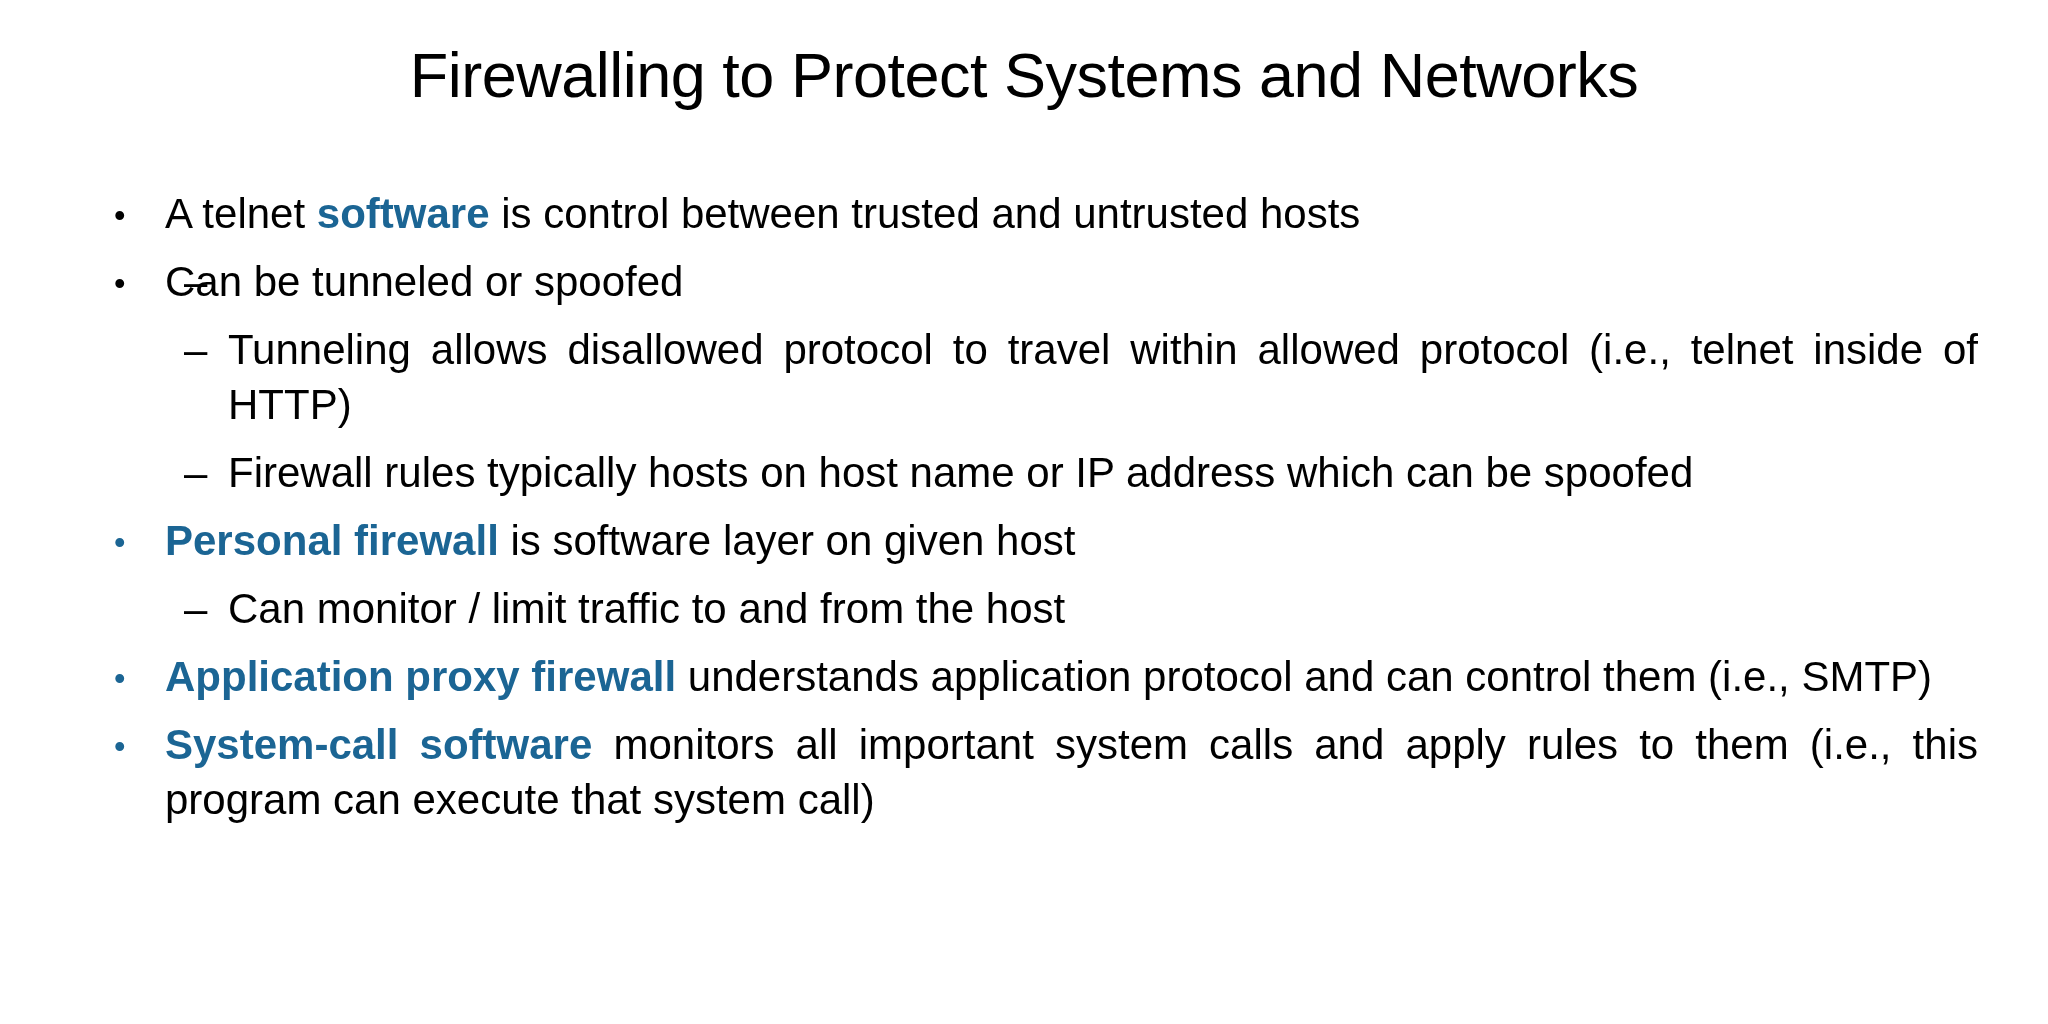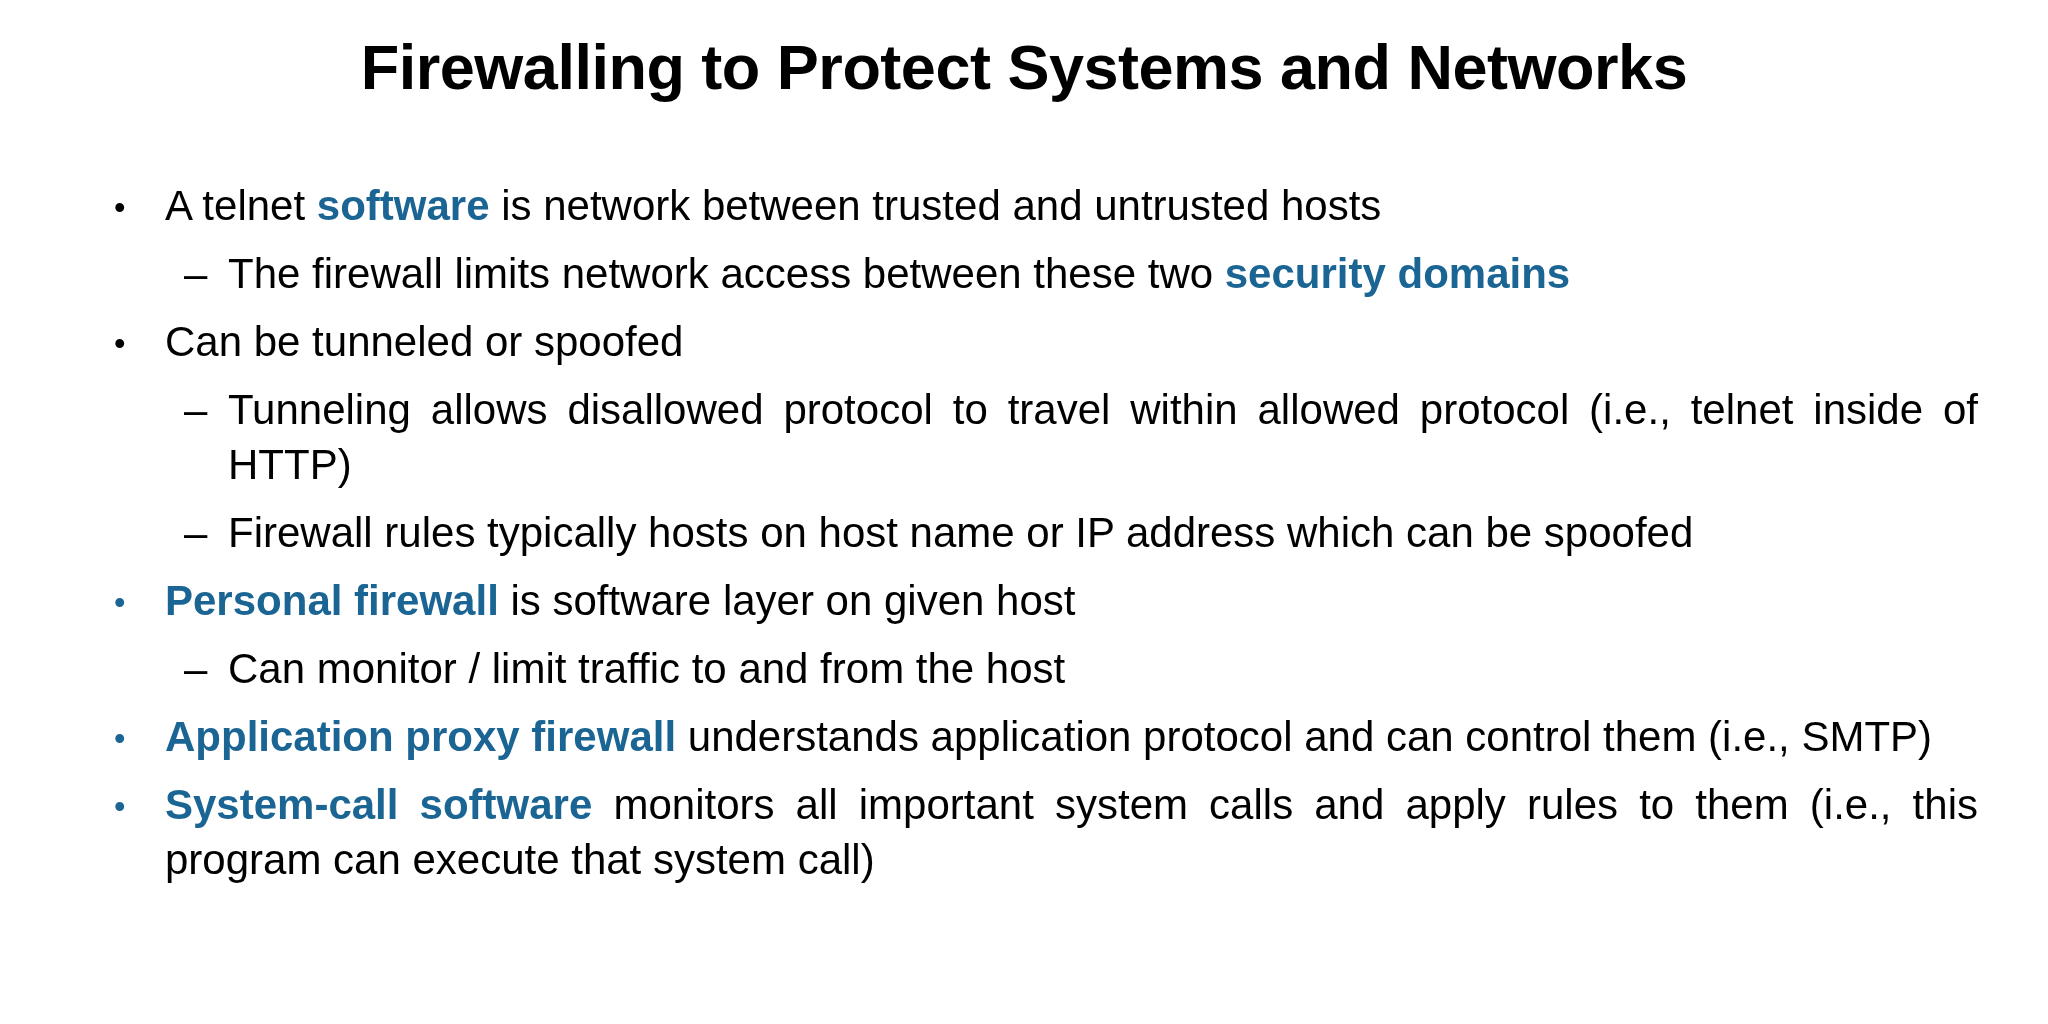--- a/index.html
+++ b/index.html
@@ -11,25 +11,25 @@
     font-family: "Liberation Sans", sans-serif;
     color: var(--ink);
     overflow: hidden;
   }
   .slide {
     width: 2048px; height: 1024px;
     background: var(--paper);
     position: relative;
   }
   .slide-title {
-    margin: 30px 40px 0 40px;
+    margin: 38px 40px 0 40px;
     text-align: center;
     font-size: 63px;
     line-height: 1.2;
-    font-weight: 700;
+    font-weight: 400;
     letter-spacing: -0.5px;
     color: var(--ink);
   }
   .content {
     margin: 72px 70px 0 112px;
     font-size: 42px;
     line-height: 55px;
   }
   .item {
     position: relative;
@@ -52,22 +52,22 @@
     font-weight: bold;
   }
   .plain { color: var(--ink); }
 </style>
 </head>
 <body>
 
 <div class="slide">
   <h1 class="slide-title">Firewalling to Protect Systems and Networks</h1>
   <div class="content">
-      <div class="item level1"><span class="marker">•</span><span class="text"><span class="plain">A telnet </span><span class="em">software</span><span class="plain"> is network between trusted and untrusted hosts</span></span></div>
-      <div class="item level2"><span class="marker">–</span><span class="text"><span class="plain">The firewall limits network access between these two </span><span class="em">security domains</span></span></div>
+      <div class="item level1"><span class="marker">•</span><span class="text"><span class="plain">A telnet </span><span class="em">software</span><span class="plain"> is control between trusted and untrusted hosts</span></span></div>
+      <div class="item level2"><span class="marker">–</span></div>
       <div class="item level1"><span class="marker">•</span><span class="text"><span class="plain">Can be tunneled or spoofed</span></span></div>
       <div class="item level2 justify"><span class="marker">–</span><span class="text"><span class="plain">Tunneling allows disallowed protocol to travel within allowed protocol (i.e., telnet inside of HTTP)</span></span></div>
       <div class="item level2"><span class="marker">–</span><span class="text"><span class="plain">Firewall rules typically hosts on host name or IP address which can be spoofed</span></span></div>
       <div class="item level1"><span class="marker accent">•</span><span class="text"><span class="em">Personal firewall</span><span class="plain"> is software layer on given host</span></span></div>
       <div class="item level2"><span class="marker">–</span><span class="text"><span class="plain">Can monitor / limit traffic to and from the host</span></span></div>
       <div class="item level1 justify"><span class="marker accent">•</span><span class="text"><span class="em">Application proxy firewall</span><span class="plain"> understands application protocol and can control them (i.e., SMTP)</span></span></div>
       <div class="item level1 justify"><span class="marker accent">•</span><span class="text"><span class="em">System-call software</span><span class="plain"> monitors all important system calls and apply rules to them (i.e., this program can execute that system call)</span></span></div>
     </div>
 </div>
 

